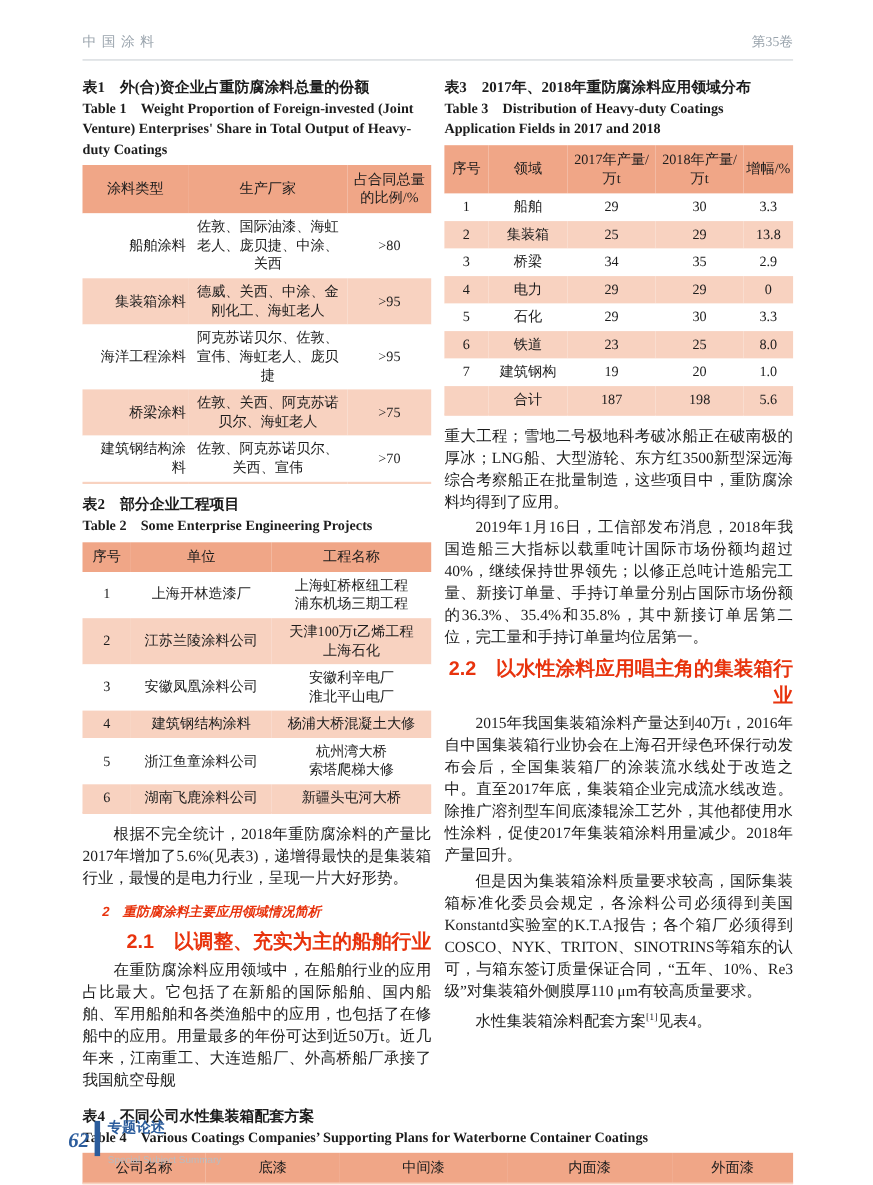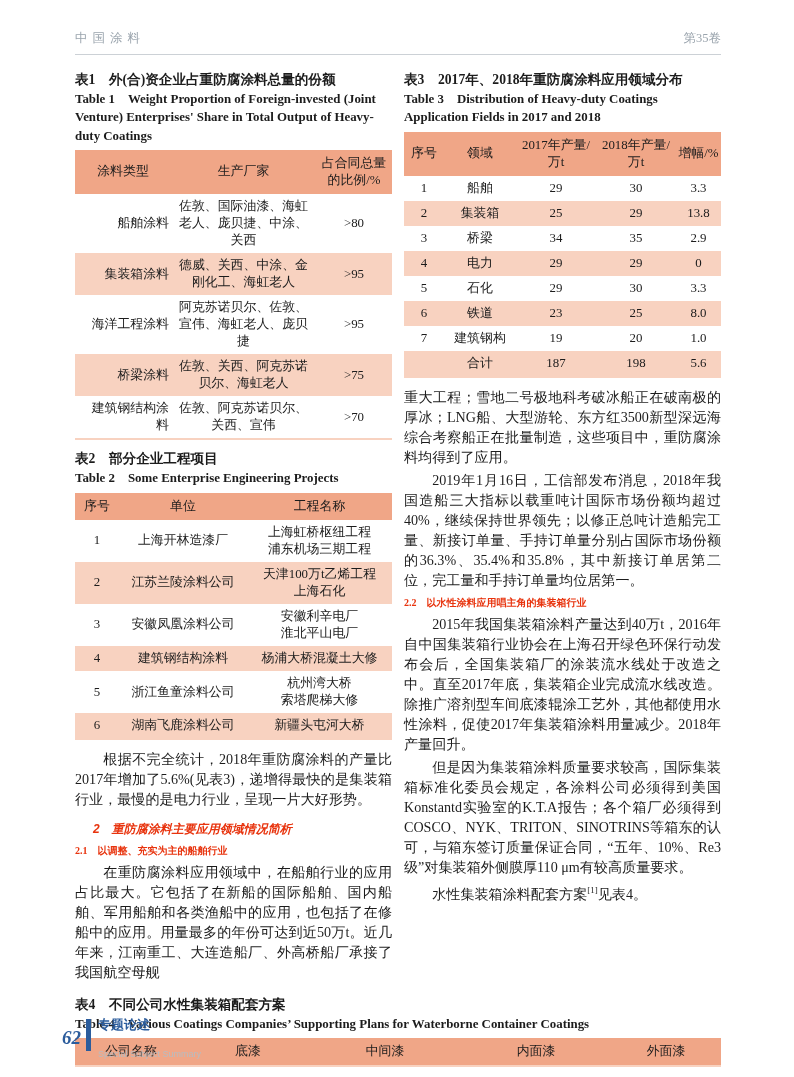--- a/index.html
+++ b/index.html
@@ -45,22 +45,22 @@
     margin:0 0 3px; text-indent:2em;
   }
   p.noindent { text-indent:0; }
   sup { font-size:9px; }
   
   h2.sec {
     color:var(--accent_red,#e8330d); font-size:12px; font-weight:bold;
     margin:12px 18px 5px; font-family:"Liberation Sans","DejaVu Sans",sans-serif;font-style:italic;
   }
   h3.subsec {
-    color:var(--accent_red,#e8330d); font-size:10px; font-weight:bold;
-    margin:6px 0 4px; font-family:Liberation Serif, serif;
+    color:var(--accent_red,#e8330d); font-size:18px; font-weight:bold;
+    margin:6px 0 4px; font-family:Liberation Sans, sans-serif;text-align:right;
   }
   
   .table4-block { margin-top:10px; }
   
   .page-footer {
     position:absolute; left:62px; bottom:18px;
     display:flex; align-items:center;
   }
   .pf-num {
     color:var(--footer_blue,#2b5c9c); font-weight:bold; font-style:italic;

